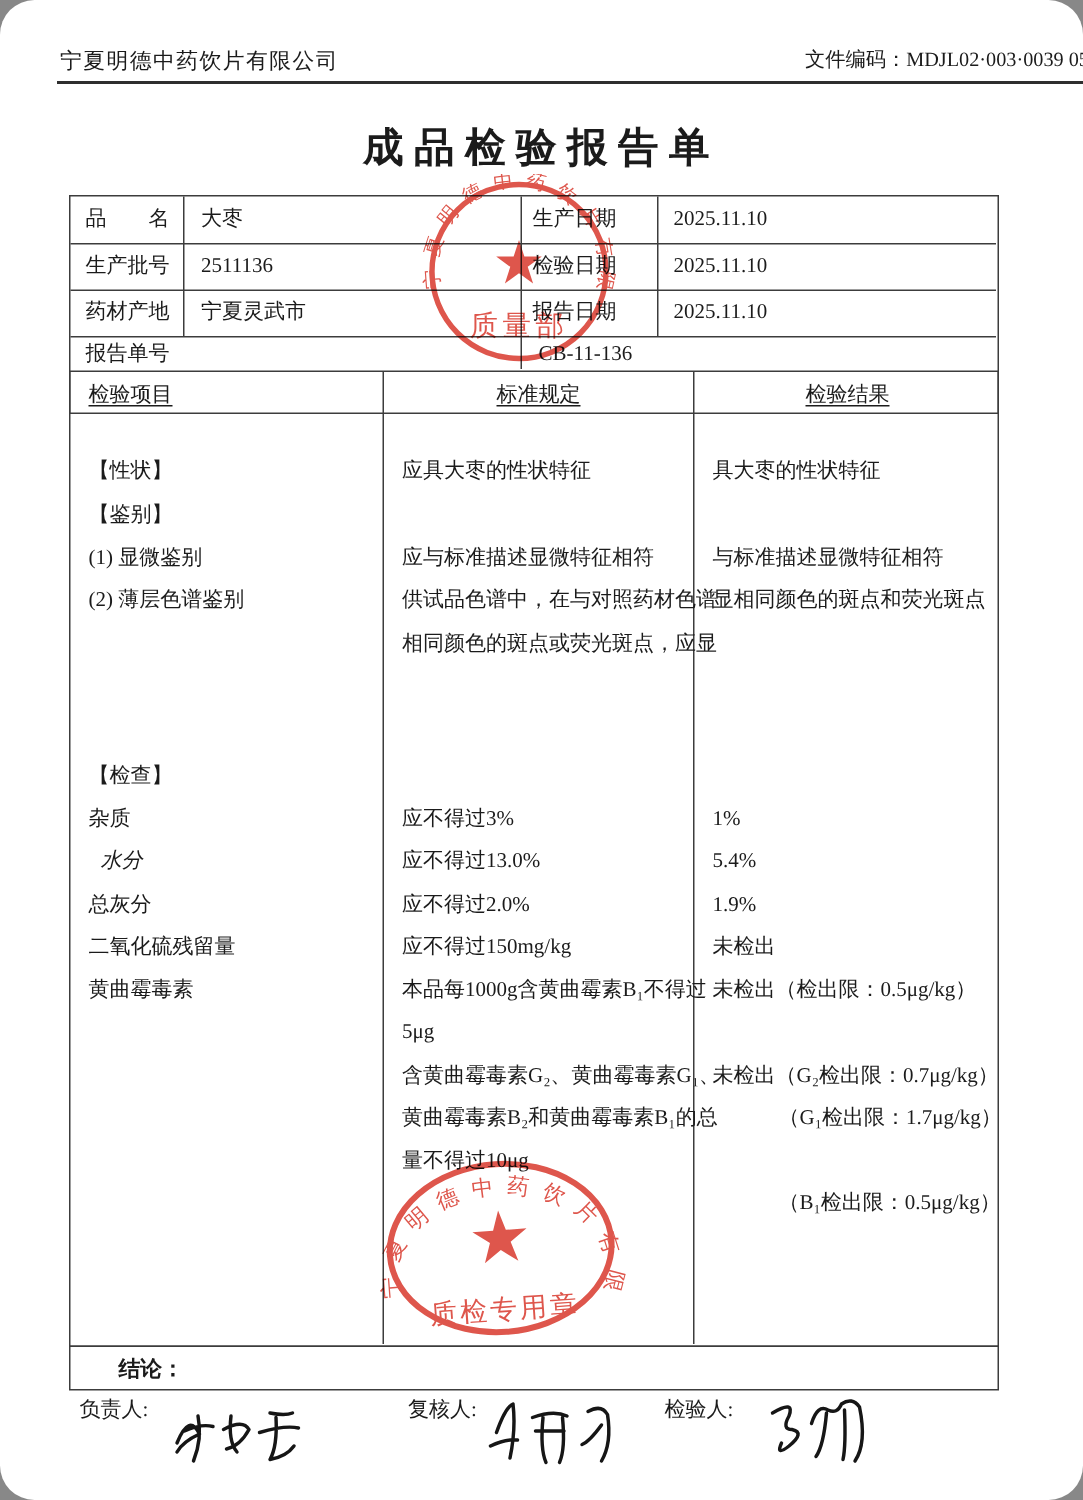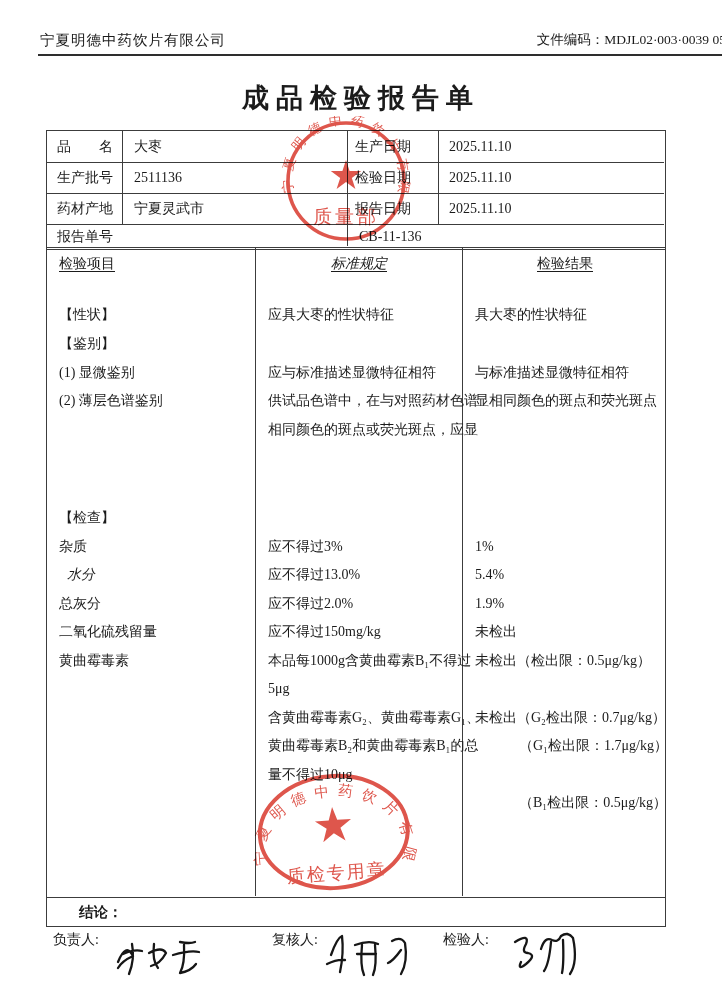--- a/index.html
+++ b/index.html
@@ -1,20 +1,21 @@
 <!DOCTYPE html>
 <html><head>
 <meta charset="utf-8">
 <style>
   html,body{margin:0;padding:0;background:#888;}
   .page{
     position:relative;width:722px;height:1000px;margin:0 auto;
     background:#ffffff;overflow:hidden;
     font-family:"Liberation Serif","DejaVu Serif",serif;
     color:#1b1b1b;
+    border-radius:23px;
   }
   .abs{position:absolute;}
   .hdr-company{top:31px;left:40px;font-size:14.5px;letter-spacing:1px;}
   .hdr-code{top:31px;right:-4px;font-size:13.5px;white-space:nowrap;}
   .hdr-rule{top:54px;left:38px;width:684px;height:0;border-top:2px solid #2e2e2e;}
   .doc-title{top:80px;left:0;width:100%;text-align:center;font-size:27px;font-weight:bold;letter-spacing:7px;}
 
   .bline{background:#3c3c3c;}
   .tbl{border:1.5px solid #3c3c3c;box-sizing:border-box;}
 
@@ -35,21 +36,21 @@
 <body>
 
 <div class="page">
 
   <div class="abs hdr-company">宁夏明德中药饮片有限公司</div>
   <div class="abs hdr-code"><span>文件编码：</span><span>MDJL02·003·0039 05</span></div>
   <div class="abs hdr-rule"></div>
 
   <div class="abs doc-title">成品检验报告单</div>
 
-  <div class="abs tbl" style="left:46px;top:130px;width:620px;height:120px;">
+  <div class="abs tbl" style="left:46px;top:130px;width:620px;height:146px;">
 
     <div class="abs bline" style="left:0;top:31px;width:617px;height:1px;"></div>
     <div class="abs bline" style="left:0;top:62px;width:617px;height:1px;"></div>
     <div class="abs bline" style="left:0;top:93px;width:617px;height:1px;"></div>
     <div class="abs bline" style="left:75px;top:0;width:1px;height:93px;"></div>
     <div class="abs bline" style="left:300px;top:0;width:1px;height:115px;"></div>
     <div class="abs bline" style="left:391px;top:0;width:1px;height:93px;"></div>
 
     <div class="cell" style="left:10px;top:6px;">品　　名</div>
     <div class="cell" style="left:87px;top:6px;">大枣</div>
@@ -82,21 +83,21 @@
       <div class="cell" style="left:12px;top:143px;">(2) 薄层色谱鉴别</div>
       <div class="cell" style="left:12px;top:260px;">【检查】</div>
       <div class="cell" style="left:12px;top:289px;">杂质</div>
       <div class="cell" style="left:20px;top:317px;font-style:italic;">水分</div>
       <div class="cell" style="left:12px;top:346px;">总灰分</div>
       <div class="cell" style="left:12px;top:374px;">二氧化硫残留量</div>
       <div class="cell" style="left:12px;top:403px;">黄曲霉毒素</div>
     </div>
 
     <div class="abs" style="left:209px;top:0;width:206px;height:648px;">
-      <div class="cell u ctr" style="top:6px;font-style:italic;">标准规定</div>
+      <div class="cell u ctr" style="top:6px;">标准规定</div>
       <div class="cell" style="left:12px;top:57px;">应具大枣的性状特征</div>
       <div class="cell" style="left:12px;top:115px;">应与标准描述显微特征相符</div>
       <div class="cell" style="left:12px;top:143px;">供试品色谱中，在与对照药材色谱</div>
       <div class="cell" style="left:12px;top:172px;">相同颜色的斑点或荧光斑点，应显</div>
       <div class="cell" style="left:12px;top:289px;">应不得过3%</div>
       <div class="cell" style="left:12px;top:317px;">应不得过13.0%</div>
       <div class="cell" style="left:12px;top:346px;">应不得过2.0%</div>
       <div class="cell" style="left:12px;top:374px;">应不得过150mg/kg</div>
       <div class="cell" style="left:12px;top:403px;">本品每1000g含黄曲霉素B₁不得过</div>
       <div class="cell" style="left:12px;top:431px;">5μg</div>

